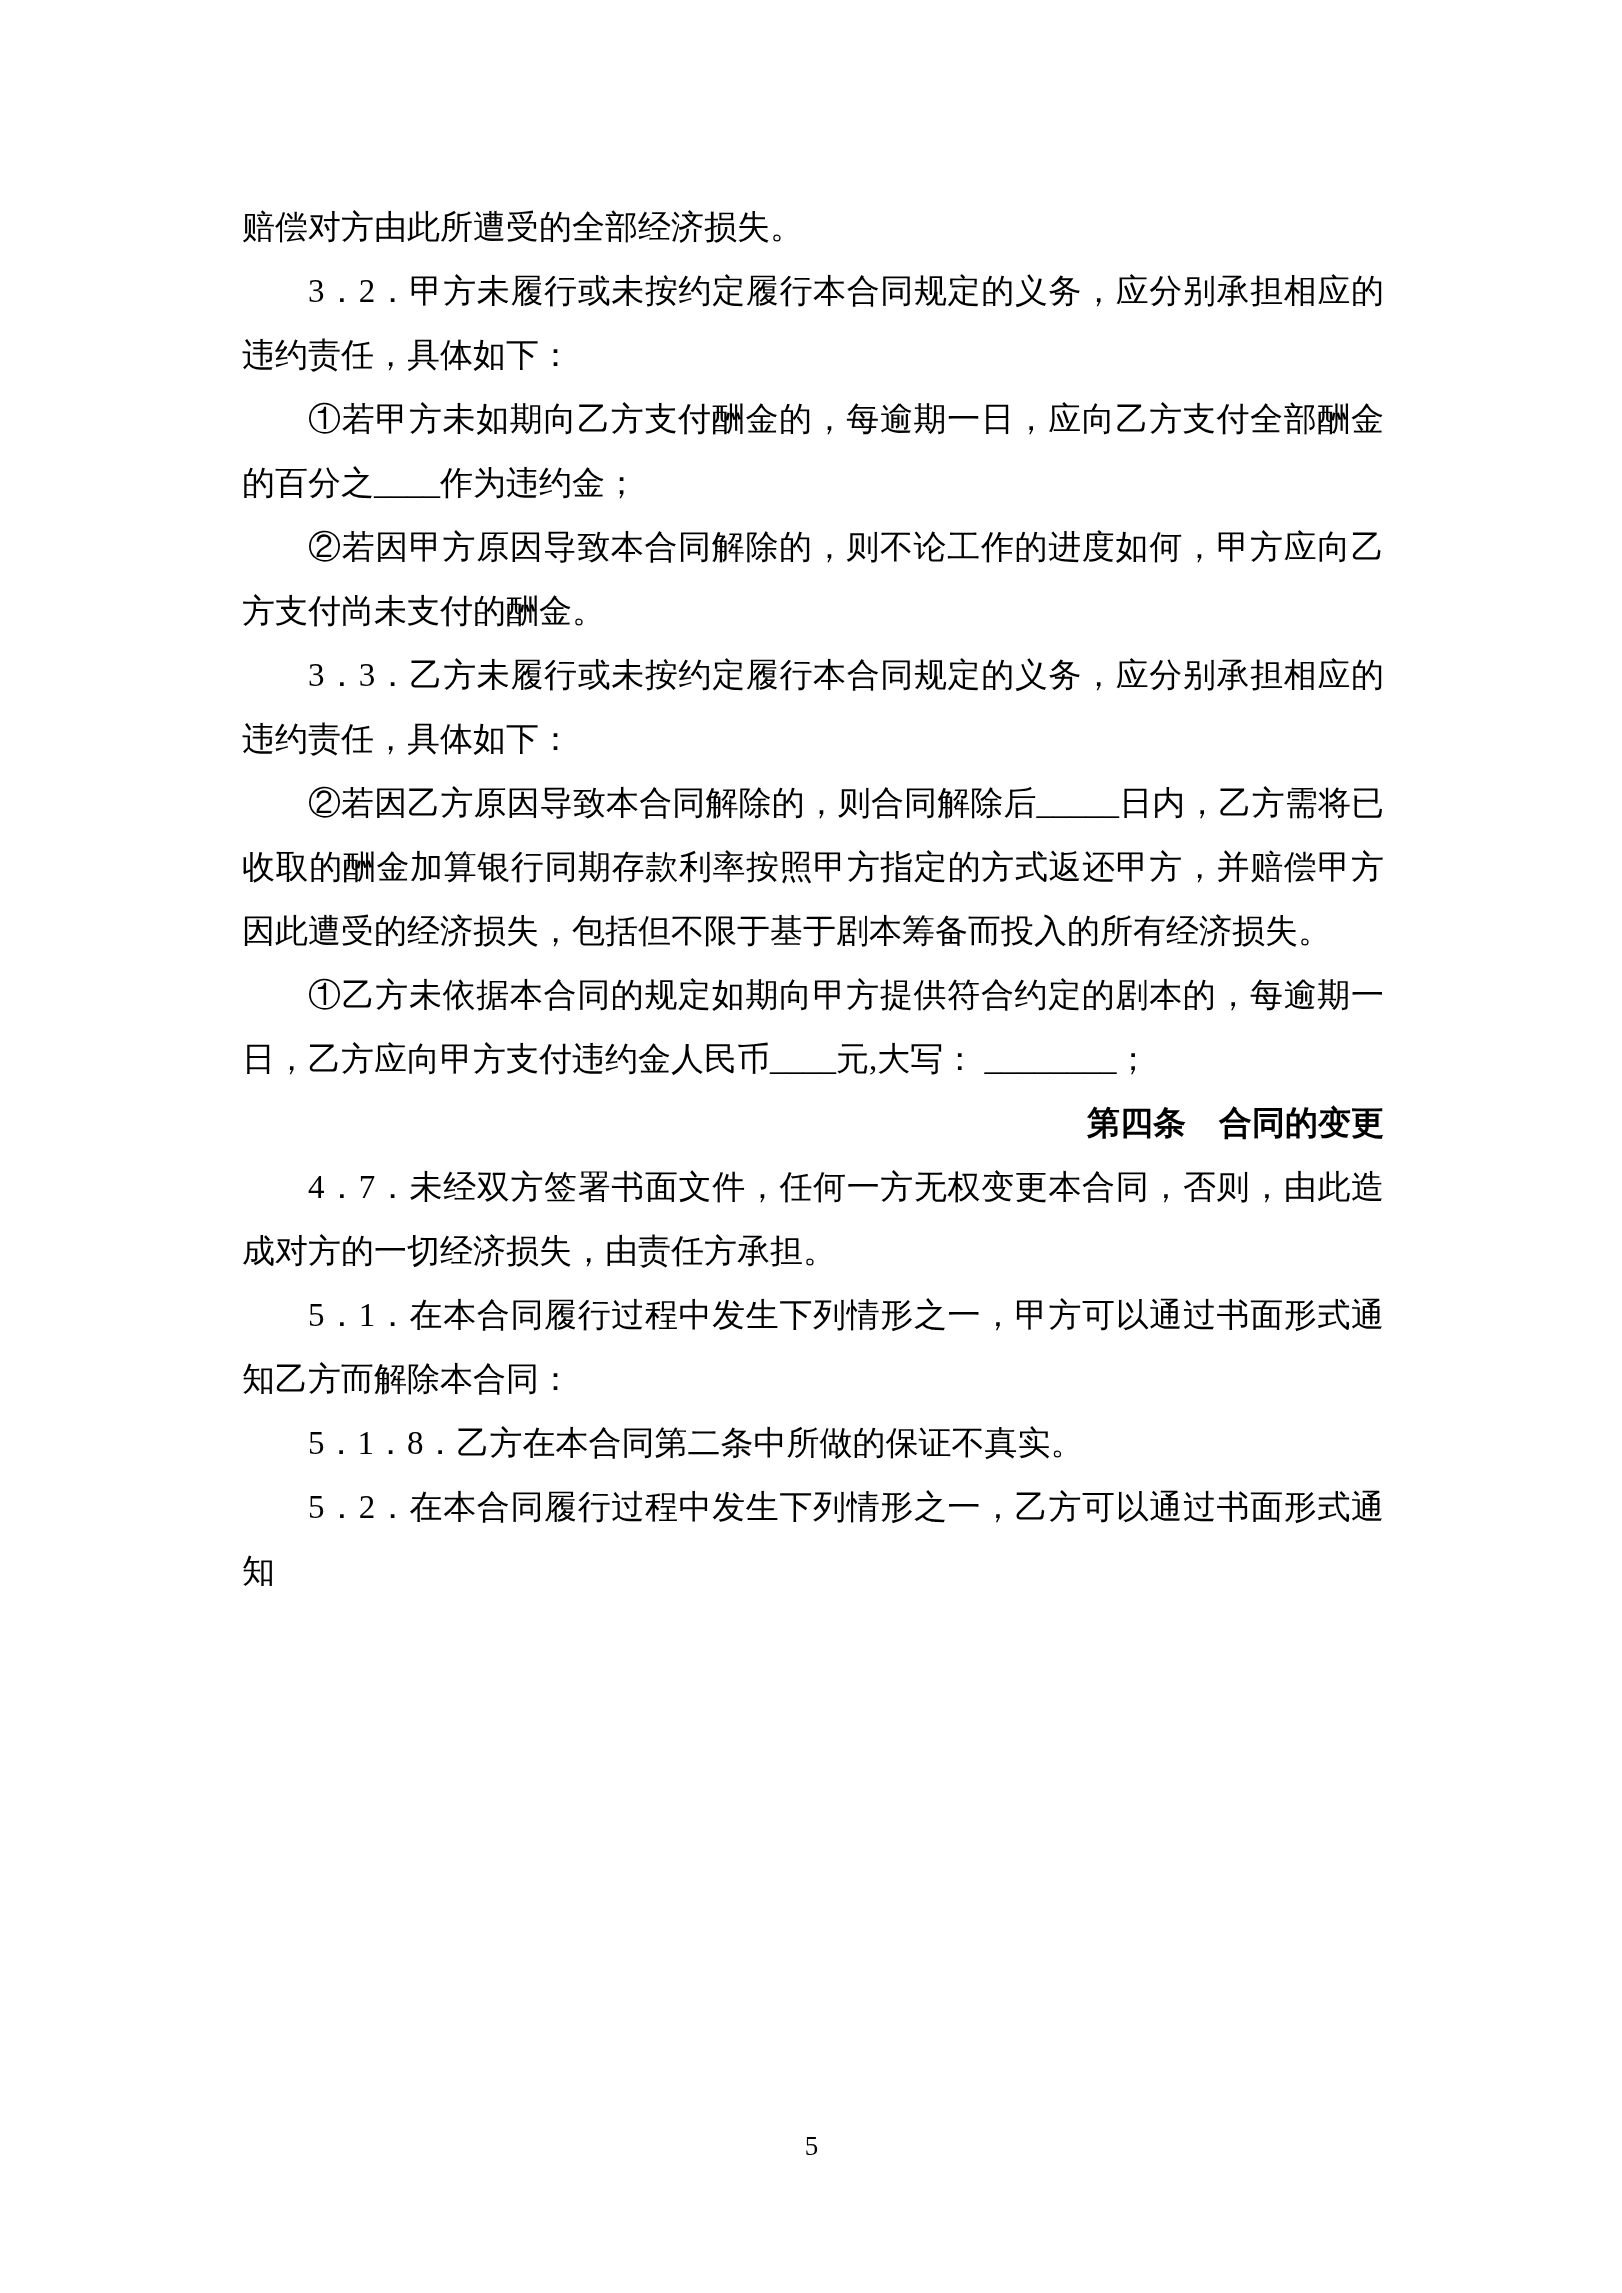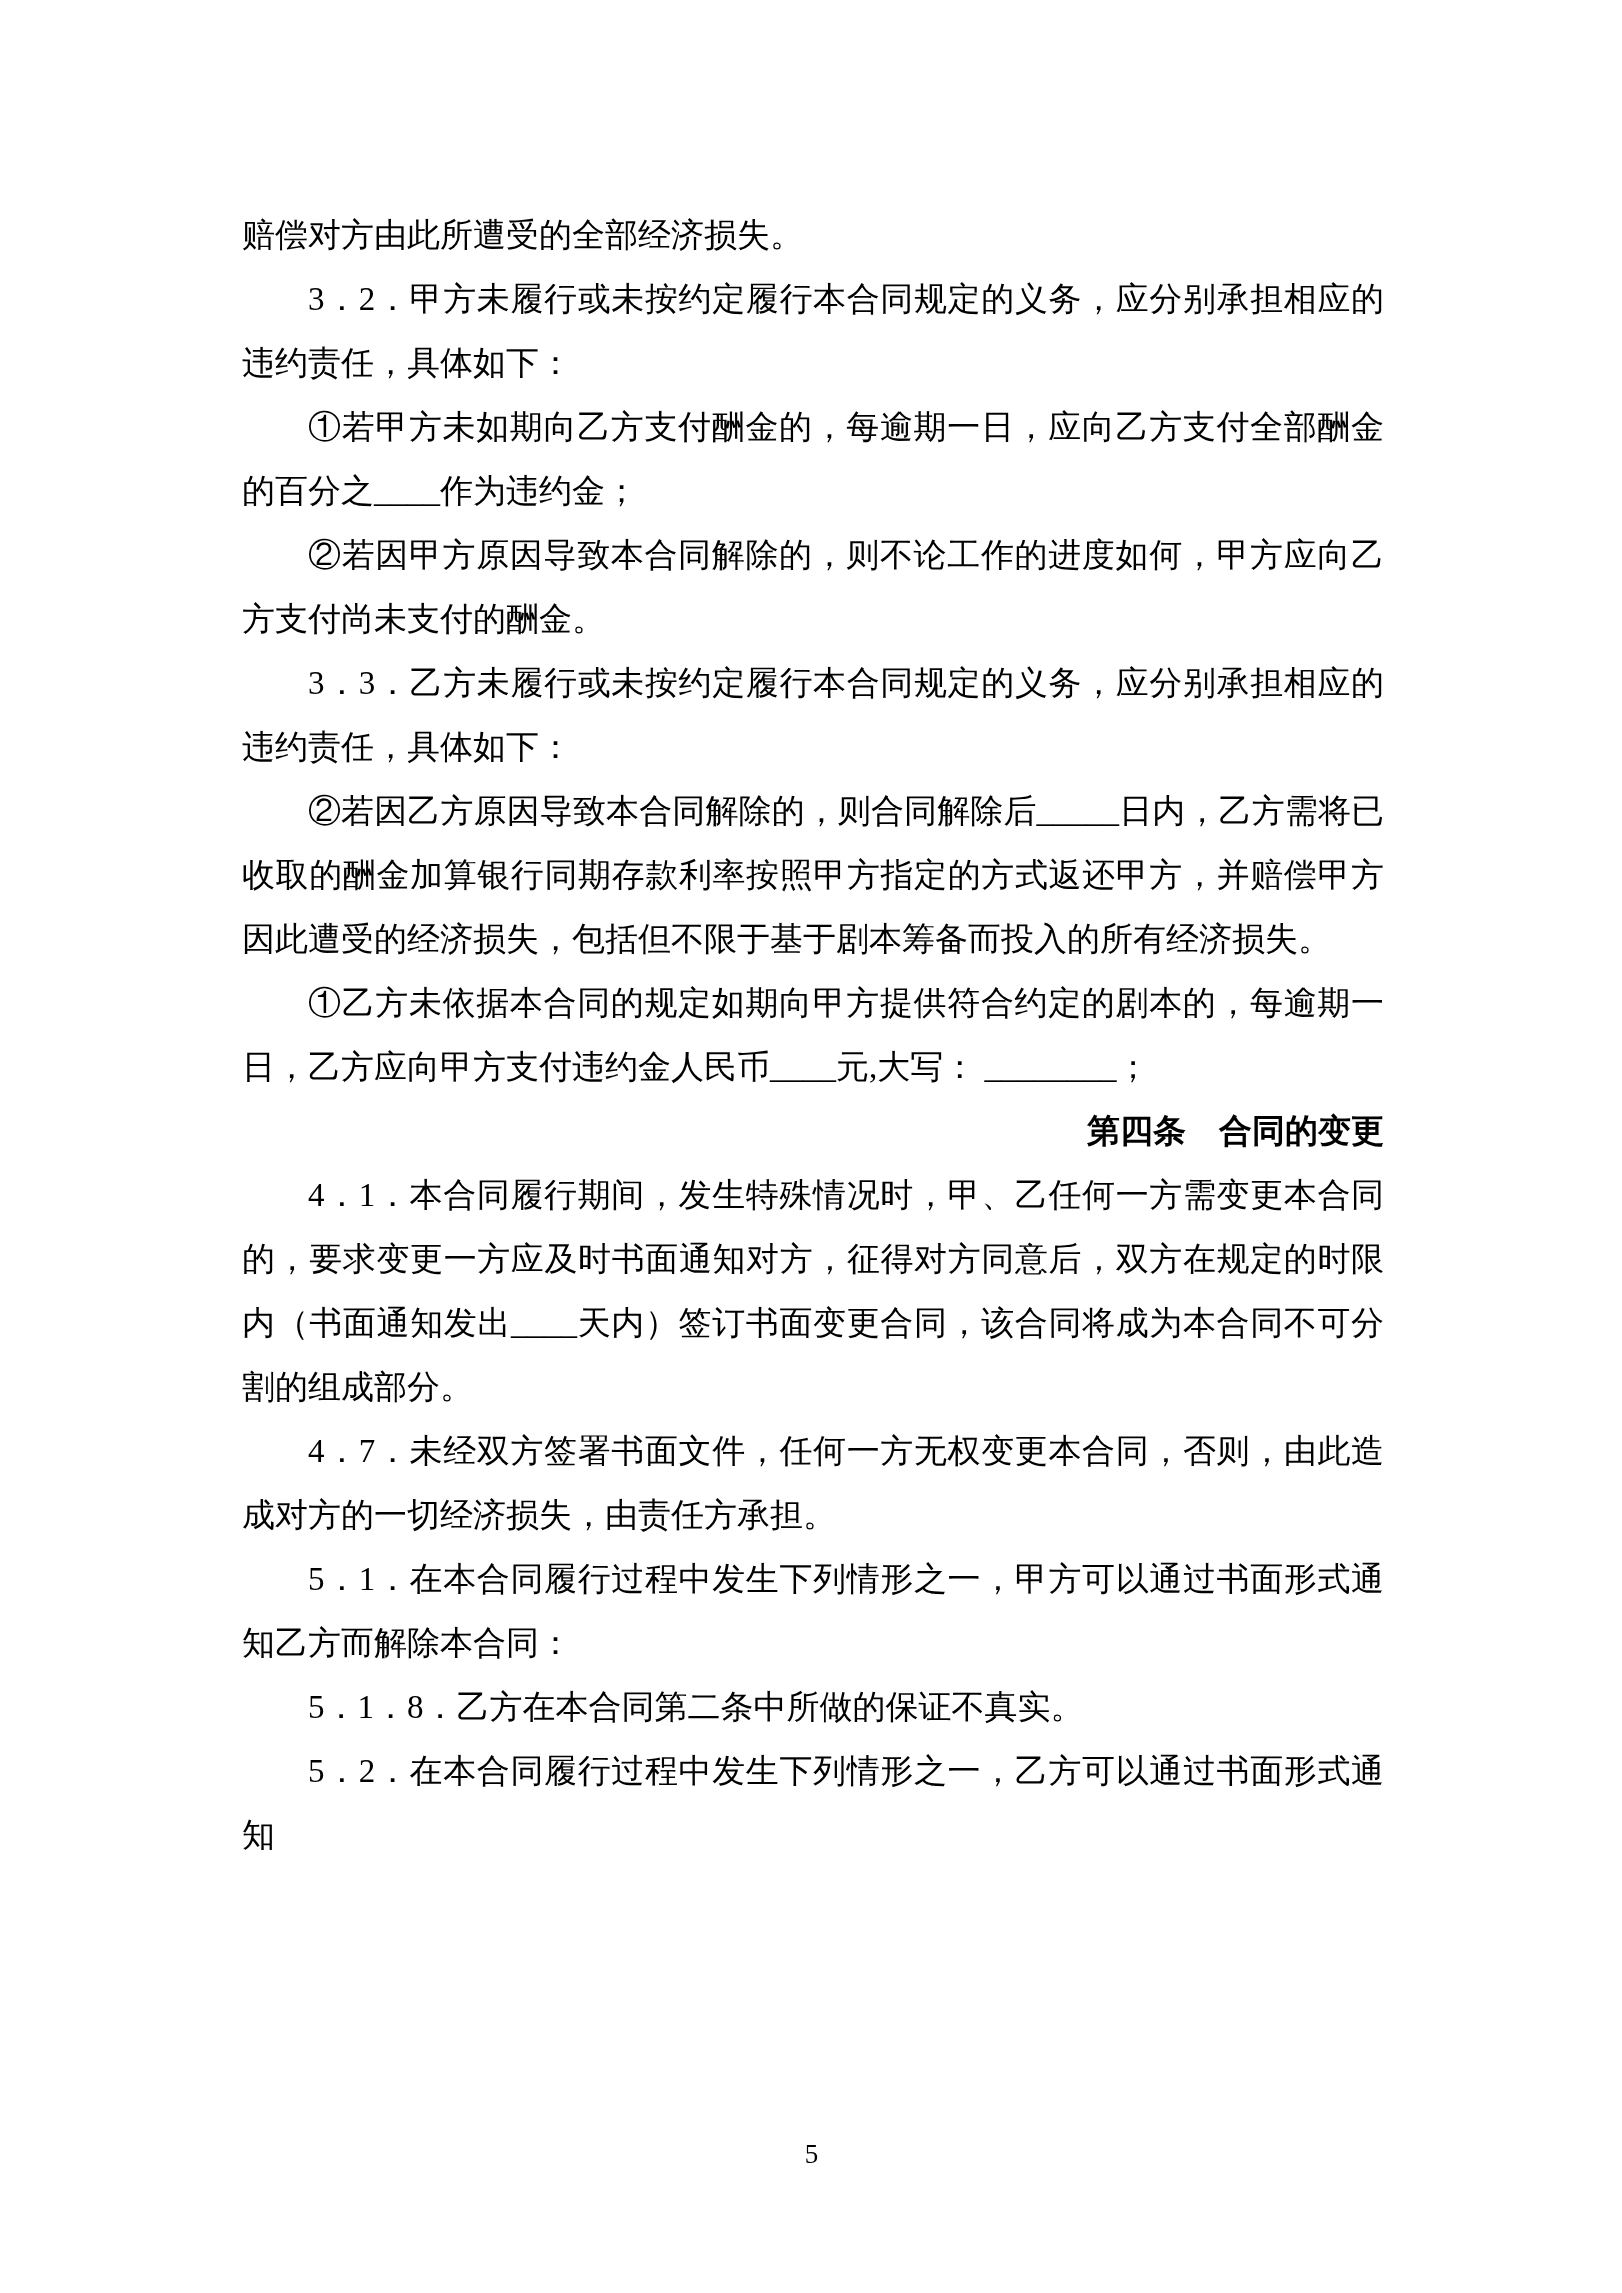--- a/index.html
+++ b/index.html
@@ -9,21 +9,21 @@
   body {
     width: 1623px;
     height: 2294px;
     position: relative;
     overflow: hidden;
     font-family: "Liberation Serif", "DejaVu Serif", serif;
   }
   .page {
     position: absolute;
     left: 0;
-    top: 8px;
+    top: 0;
     width: 1623px;
     height: 2140px;
   }
   .content {
     position: absolute;
     left: 242px;
     top: 195px;
     width: 1142px;
   }
   .para {
@@ -59,21 +59,20 @@
 <div class="page">
   <div class="content">
     <p class="para no-indent">赔偿对方由此所遭受的全部经济损失。</p>
     <p class="para">3．2．甲方未履行或未按约定履行本合同规定的义务，应分别承担相应的违约责任，具体如下：</p>
     <p class="para">①若甲方未如期向乙方支付酬金的，每逾期一日，应向乙方支付全部酬金的百分之____作为违约金；</p>
     <p class="para">②若因甲方原因导致本合同解除的，则不论工作的进度如何，甲方应向乙方支付尚未支付的酬金。</p>
     <p class="para">3．3．乙方未履行或未按约定履行本合同规定的义务，应分别承担相应的违约责任，具体如下：</p>
     <p class="para">②若因乙方原因导致本合同解除的，则合同解除后_____日内，乙方需将已收取的酬金加算银行同期存款利率按照甲方指定的方式返还甲方，并赔偿甲方因此遭受的经济损失，包括但不限于基于剧本筹备而投入的所有经济损失。</p>
     <p class="para">①乙方未依据本合同的规定如期向甲方提供符合约定的剧本的，每逾期一日，乙方应向甲方支付违约金人民币____元,大写： ________；</p>
     <p class="para heading">第四条　合同的变更</p>
-    <p class="para">4．1．本合同履行期间，发生特殊情况时，甲、乙任何一方需变更本合同的，要求变更一方应及时书面通知对方，征得对方同意后，双方在规定的时限内（书面通知发出____天内）签订书面变更合同，该合同将成为本合同不可分割的组成部分。</p>
     <p class="para">4．7．未经双方签署书面文件，任何一方无权变更本合同，否则，由此造成对方的一切经济损失，由责任方承担。</p>
     <p class="para">5．1．在本合同履行过程中发生下列情形之一，甲方可以通过书面形式通知乙方而解除本合同：</p>
     <p class="para">5．1．8．乙方在本合同第二条中所做的保证不真实。</p>
     <p class="para">5．2．在本合同履行过程中发生下列情形之一，乙方可以通过书面形式通知</p>
   </div>
   <div class="page-number">5</div>
 </div>
 
 
 </body></html>

